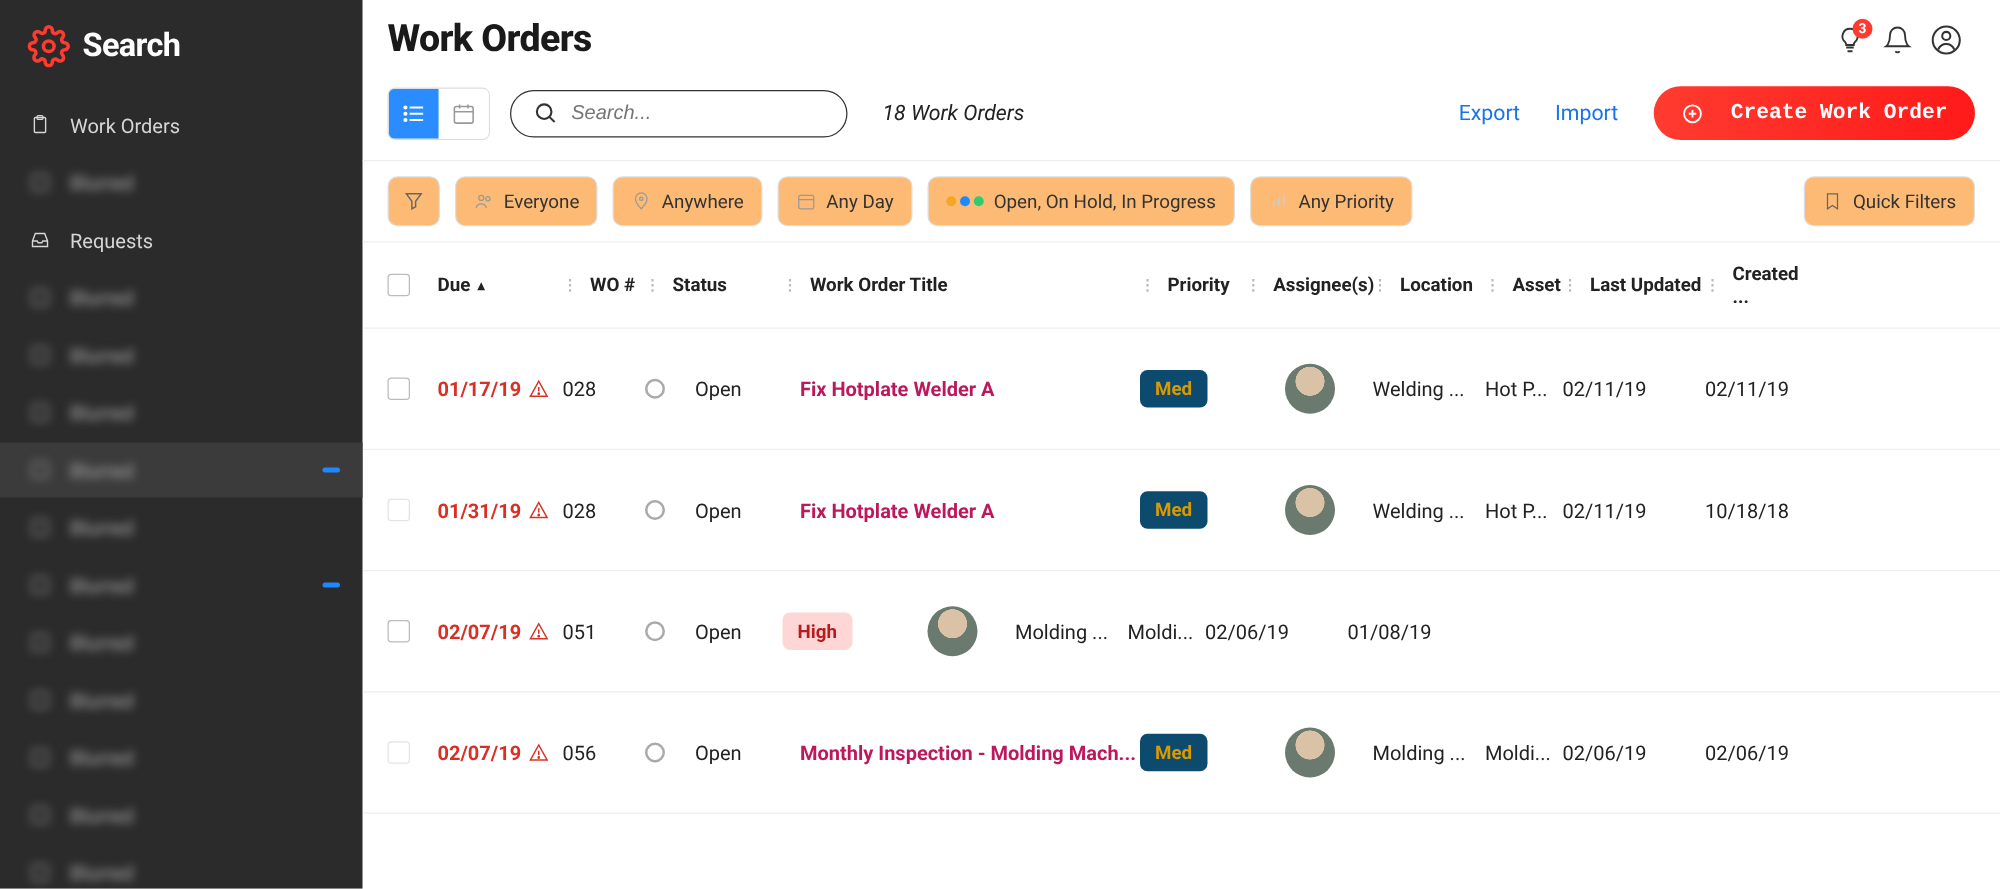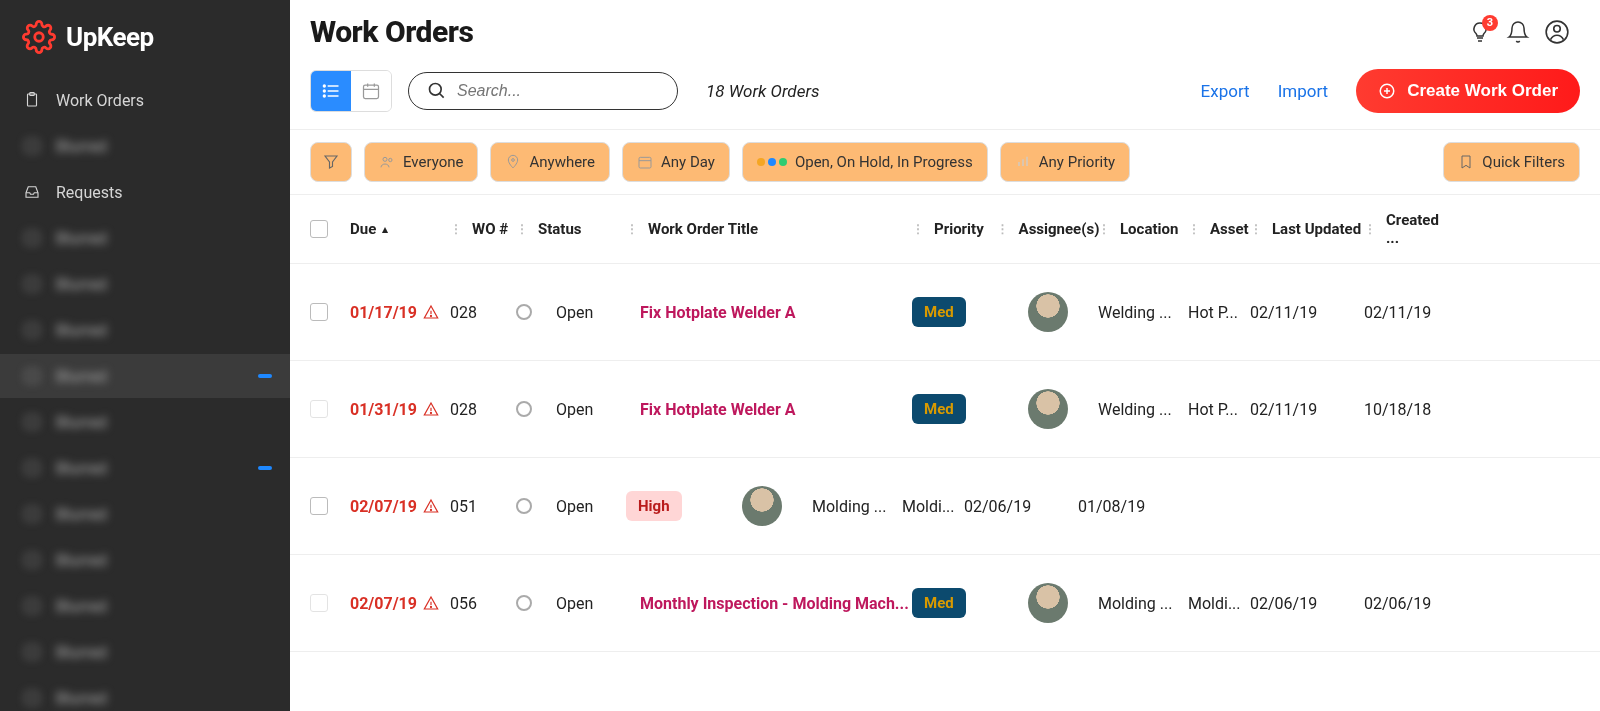--- a/index.html
+++ b/index.html
@@ -22,21 +22,21 @@
 .bulb-badge { position: absolute; top: -5px; right: -6px; background: #ff3b30; color: #fff; font-size: 11px; border-radius: 50%; width: 16px; height: 16px; display: flex; align-items: center; justify-content: center; font-weight: 700; }
 .toolbar { display: flex; align-items: center; padding: 10px 20px 16px; gap: 16px; border-bottom: 1px solid #eee; }
 .view-toggle { display: flex; border: 1px solid #ddd; border-radius: 6px; overflow: hidden; }
 .view-btn { width: 40px; height: 40px; display: flex; align-items: center; justify-content: center; background: #fff; cursor: pointer; }
 .view-btn.active { background: #2a8cff; color: #fff; }
 .search-wrap { display: flex; align-items: center; gap: 10px; border: 1.5px solid #333; border-radius: 22px; padding: 8px 18px; width: 270px; }
 .search-input { border: none; outline: none; font-size: 16px; color: #666; flex: 1; font-style: italic; background: transparent; }
 .count-text { font-size: 17px; font-style: italic; color: #222; margin-left: 12px; }
 .toolbar-right { margin-left: auto; display: flex; align-items: center; gap: 28px; }
 .link-btn { color: #1a73e8; font-size: 17px; cursor: pointer; }
-.create-btn { background: linear-gradient(90deg, #ff3b30, #ff1a1a); color: #fff; border: none; border-radius: 22px; padding: 12px 22px; font-size: 17px; font-weight: 700; display: flex; align-items: center; gap: 11px; cursor: pointer; }
+.create-btn { background: linear-gradient(90deg, #ff3b30, #ff1a1a); color: #fff; border: none; border-radius: 22px; padding: 12px 22px; font-size: 17px; font-weight: 700; display: flex; align-items: center; gap: 22px; cursor: pointer; font-family: Liberation Mono, monospace; }
 .filters { display: flex; align-items: center; padding: 12px 20px 12px; gap: 12px; border-bottom: 1px solid #eee; }
 .filter-chip { display: flex; align-items: center; gap: 8px; border: 1px solid #ddd; border-radius: 8px; padding: 10px 14px; font-size: 15px; color: #333; cursor: pointer; background: #fdba74; }
 .filter-icon-only { width: 42px; justify-content: center; padding: 10px 0; }
 .filters-right { margin-left: auto; }
 .status-dots { display: inline-flex; gap: 3px; }
 .dot { width: 8px; height: 8px; border-radius: 50%; display: inline-block; }
 .dot.green { background: #2ecc71; }
 .dot.blue { background: #1e88ff; }
 .dot.yellow { background: #f5a623; }
 .table { flex: 1; overflow: auto; }
@@ -74,21 +74,21 @@
 <body>
 
 <aside class="sidebar">
   <div class="brand">
     <span>
       <svg class="brand-logo" viewBox="0 0 24 24" fill="none" stroke="#ff3b30" stroke-width="2">
         <circle cx="12" cy="12" r="3"></circle>
         <path d="M19.4 15a1.7 1.7 0 0 0 .34 1.87l.06.06a2 2 0 1 1-2.83 2.83l-.06-.06a1.7 1.7 0 0 0-1.87-.34 1.7 1.7 0 0 0-1.03 1.56V21a2 2 0 1 1-4 0v-.09A1.7 1.7 0 0 0 8.98 19.3a1.7 1.7 0 0 0-1.87.34l-.06.06a2 2 0 1 1-2.83-2.83l.06-.06A1.7 1.7 0 0 0 4.62 15a1.7 1.7 0 0 0-1.56-1.03H3a2 2 0 1 1 0-4h.09A1.7 1.7 0 0 0 4.7 8.98a1.7 1.7 0 0 0-.34-1.87l-.06-.06a2 2 0 1 1 2.83-2.83l.06.06A1.7 1.7 0 0 0 9 4.62a1.7 1.7 0 0 0 1.03-1.56V3a2 2 0 1 1 4 0v.09A1.7 1.7 0 0 0 15.02 4.7a1.7 1.7 0 0 0 1.87-.34l.06-.06a2 2 0 1 1 2.83 2.83l-.06.06A1.7 1.7 0 0 0 19.38 9a1.7 1.7 0 0 0 1.56 1.03H21a2 2 0 1 1 0 4h-.09A1.7 1.7 0 0 0 19.4 15z"></path>
       </svg>
     </span>
-    <span class="brand-text">UpKeep</span>
+    <span class="brand-text">Search</span>
   </div>
   <nav class="nav" id="nav">
       <div class="nav-item">
         <span class="nav-icon">
           <svg width="18" height="18" viewBox="0 0 24 24" fill="none" stroke="currentColor" stroke-width="1.5">
             <rect x="6" y="4" width="12" height="16" rx="1"></rect>
             <rect x="9" y="2" width="6" height="4" rx="1"></rect>
           </svg>
         </span>
         <span>Work Orders</span>

